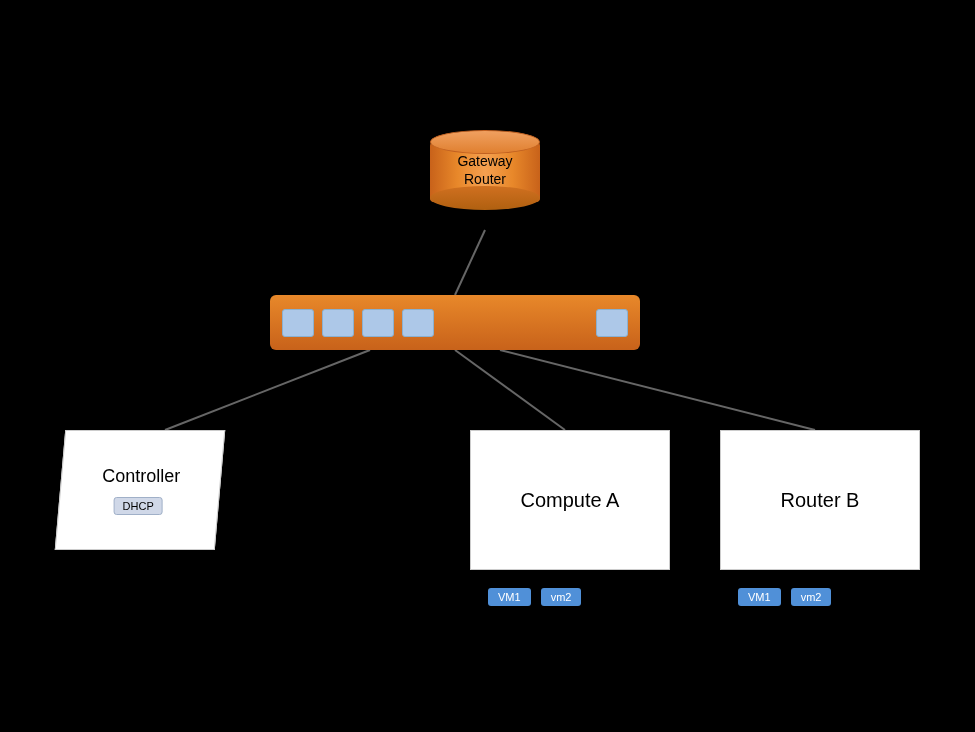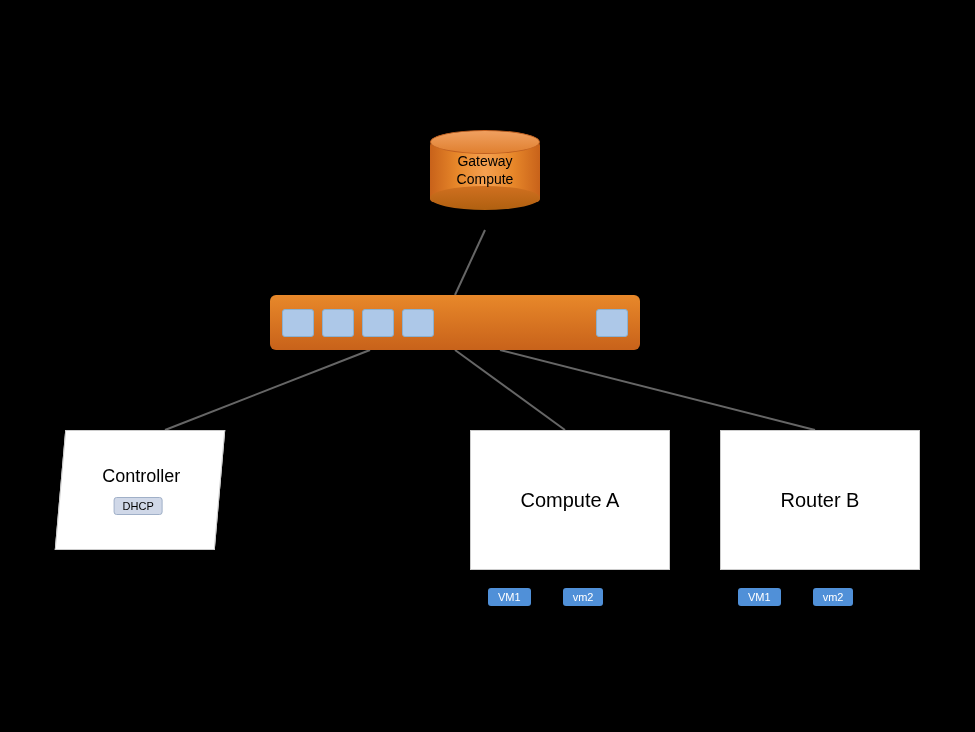--- a/index.html
+++ b/index.html
@@ -171,21 +171,21 @@
       justify-content: center;
       font-size: 20px;
       color: #000;
     }
 
     
     .vm-badges {
       position: absolute;
       top: 588px;
       display: flex;
-      gap: 32px;
+      gap: 10px;
     }
 
     .vm-badges-a {
       left: 488px;
     }
 
     .vm-badges-b {
       left: 738px;
     }
 
@@ -223,21 +223,21 @@
     <line x1="500" y1="350" x2="815" y2="430" stroke="#666" stroke-width="2"></line>
   </svg>
 
   <div class="gateway-router">
     <div class="cylinder">
       <div class="cylinder-top"></div>
       <div class="cylinder-body"></div>
       <div class="cylinder-bottom"></div>
       <div class="gateway-label">
         <span>Gateway</span><br>
-        <span>Compute</span>
+        <span>Router</span>
       </div>
     </div>
   </div>
 
   <div class="switch-container">
     <div class="switch-box">
       <div class="switch-port"></div>
       <div class="switch-port"></div>
       <div class="switch-port"></div>
       <div class="switch-port"></div>

